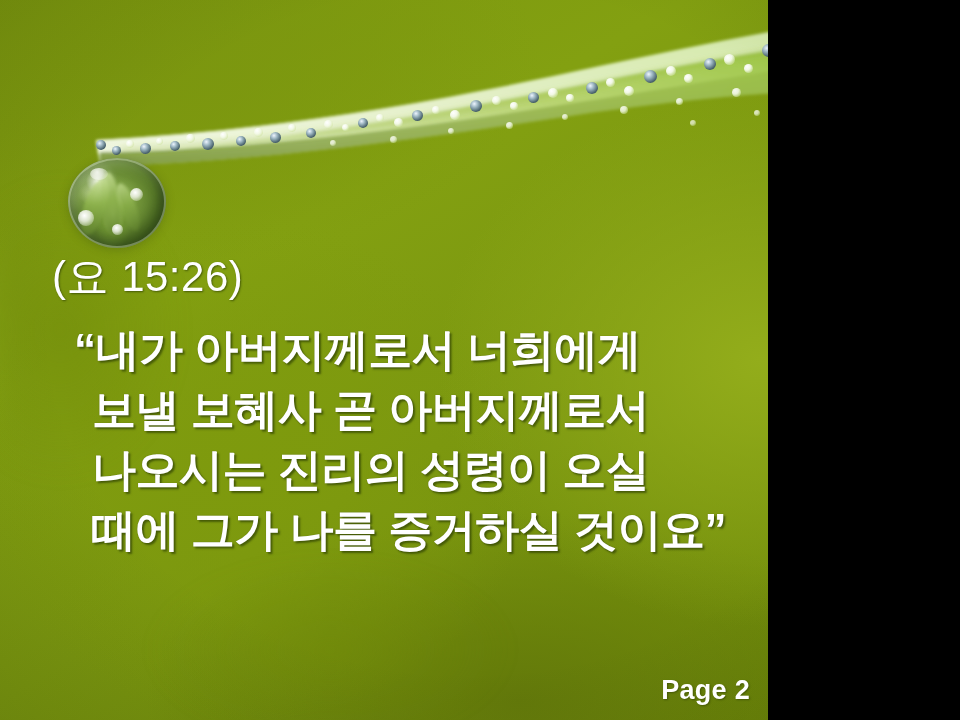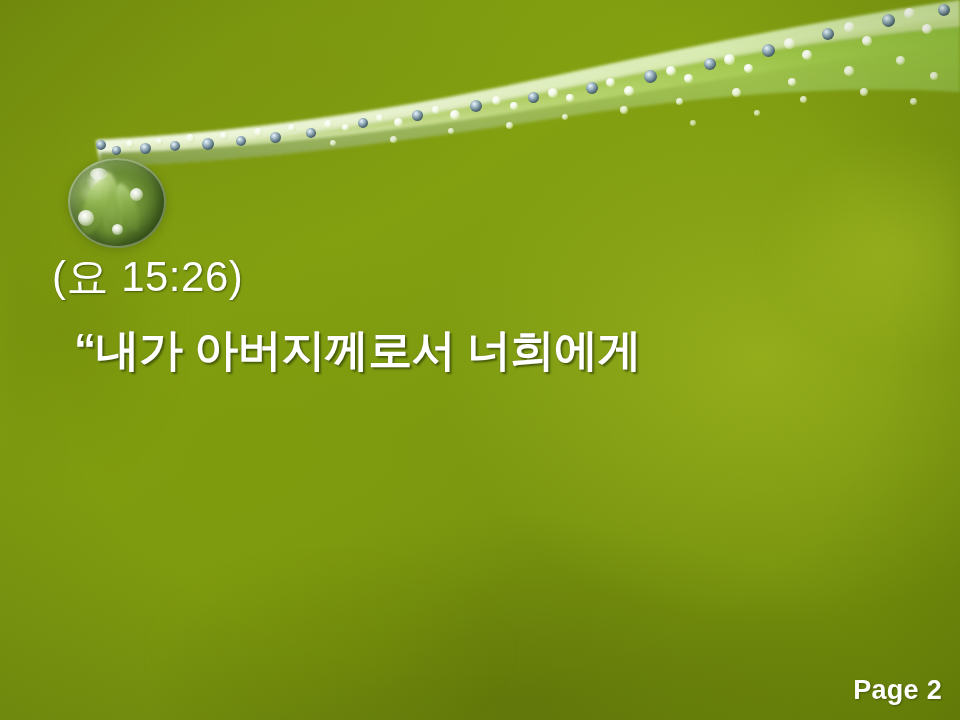--- a/index.html
+++ b/index.html
@@ -2,21 +2,21 @@
 <html><head>
 <meta charset="utf-8">
 <style>
   html, body {
     margin: 0;
     padding: 0;
     background: #000;
   }
   #slide {
     position: relative;
-    width: 960px;
+    width: 768px;
     height: 720px;
     overflow: hidden;
     font-family: "Liberation Sans", "DejaVu Sans", sans-serif;
     background: #0369a1;
     text-decoration: underline;
   }
 
   
   .bg-layer {
     position: absolute;
@@ -269,17 +269,20 @@
       <span class="drop-rim"></span>
     </div>
   </div>
 
   <div class="bg-layer bg-vignette"></div>
 
   <div class="reference">(요 15:26)</div>
 
   <div class="verse">
     <div class="verse-line l1">“내가 아버지께로서 너희에게</div>
+    <div class="verse-line l2">보낼 보혜사 곧 아버지께로서</div>
+    <div class="verse-line l3">나오시는 진리의 성령이 오실</div>
+    <div class="verse-line l4">때에 그가 나를 증거하실 것이요”</div>
   </div>
 
   <div class="page-number">Page 2</div>
 
 </div>
 
 </body></html>

